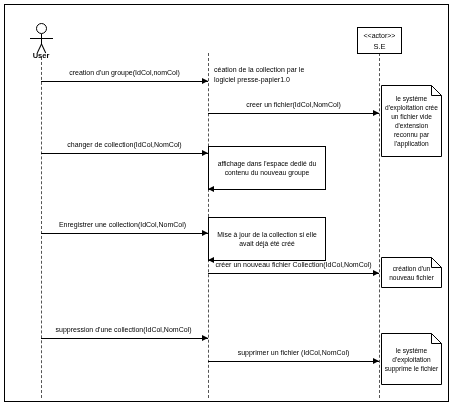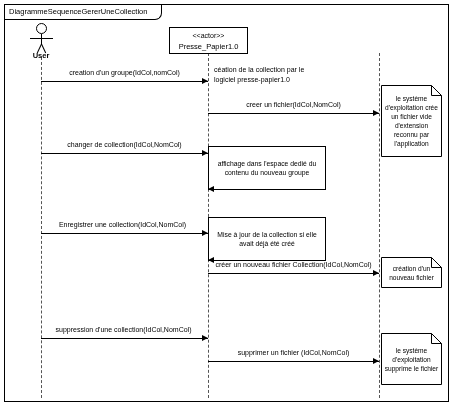--- a/index.html
+++ b/index.html
@@ -179,40 +179,39 @@
     color: #000;
   }
 </style>
 </head>
 <body>
 
 <div id="canvas">
 
   <div id="diagram-frame">
 
-    <div id="frame-title-tab">DiagrammeSequenceGererUneCollection</div>
 
     <div class="lifeline" style="left:36px; top:52px; height:341px;"></div>
     <div class="lifeline" style="left:203px; top:48px; height:345px;"></div>
     <div class="lifeline" style="left:374px; top:48px; height:345px;"></div>
 
     <div class="stickman" style="left:24px; top:18px; width:25px; height:40px;">
       <div class="sm-head"></div>
       <div class="sm-body"></div>
       <div class="sm-arms"></div>
       <div class="sm-leg l"></div>
       <div class="sm-leg r"></div>
       <div class="sm-label">User</div>
     </div>
 
-    <div class="actor-box" style="left:164px; top:22px; width:79px; height:27px;">
+
+    <div class="actor-box" style="left:352px; top:22px; width:45px; height:27px;">
       <div class="actor-stereo">&lt;&lt;actor&gt;&gt;</div>
-      <div class="actor-name">Presse_Papier1.0</div>
-    </div>
-
+      <div class="actor-name">S.E</div>
+    </div>
 
     <div class="msg-label" style="left:36px; top:64px; width:167px;">creation d'un groupe(IdCol,nomCol)</div>
     <div class="msg-line" style="left:36px; top:76px; width:167px;"></div>
     <div class="msg-arrow right" style="left:197px; top:73px;"></div>
 
     <div class="freetext" style="left:209px; top:60px; width:100px;">céation de la collection par le logiciel presse-papier1.0</div>
 
     <div class="msg-label" style="left:203px; top:96px; width:171px;">creer un fichier(IdCol,NomCol)</div>
     <div class="msg-line" style="left:203px; top:108px; width:171px;"></div>
     <div class="msg-arrow right" style="left:368px; top:105px;"></div>

